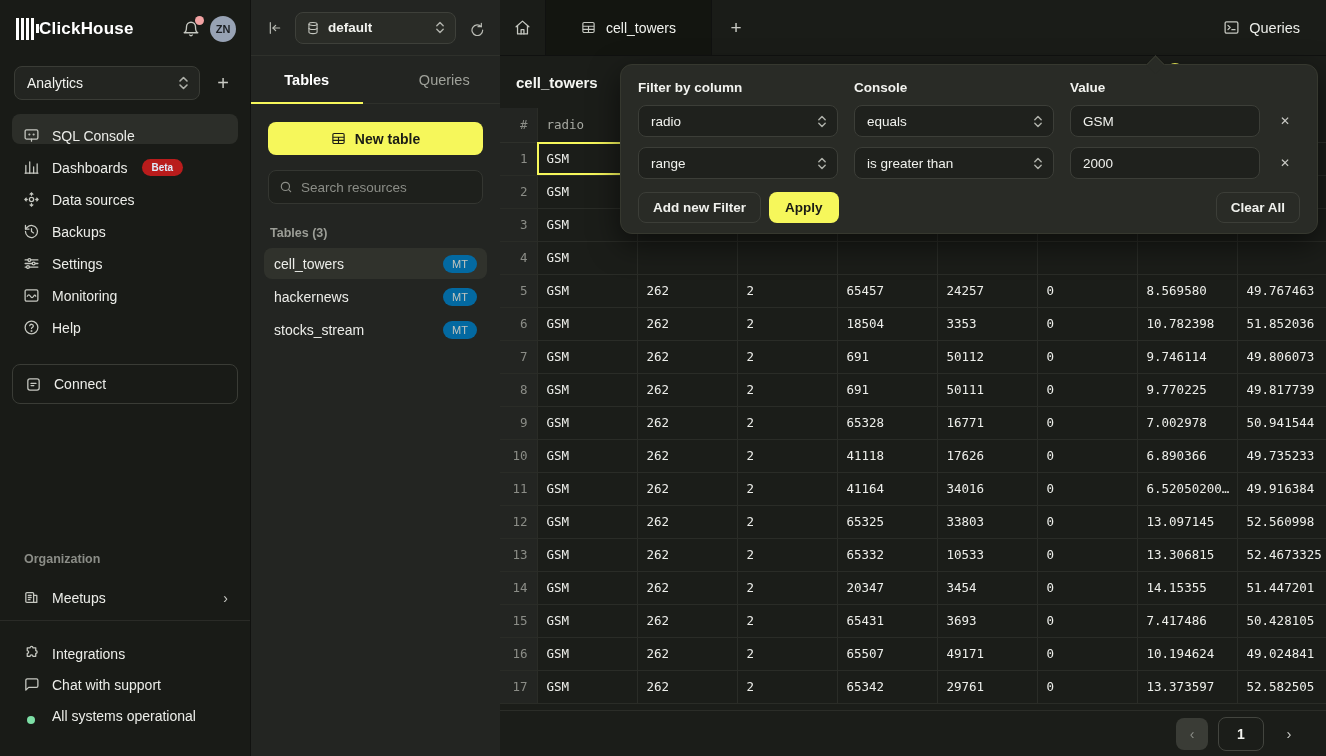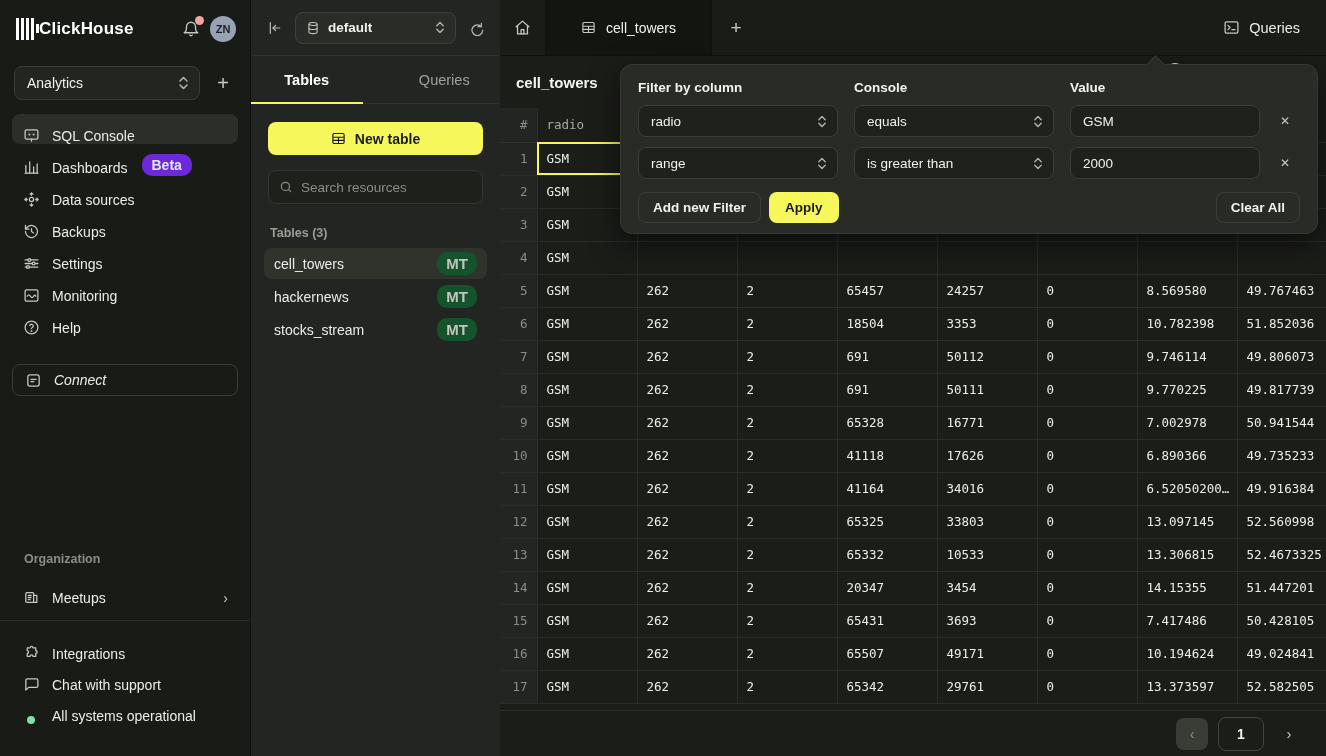--- a/index.html
+++ b/index.html
@@ -28,25 +28,25 @@
     display:flex; align-items:center; padding:0 10px 0 12px; font-size:14px; color:#F2F3EF; cursor:pointer; }
   .ws-select .spacer { flex:1; }
   .plus-btn { width:26px; height:26px; display:flex; align-items:center; justify-content:center;
     color:#C9CAC4; font-size:20px; cursor:pointer; }
 
   .nav { padding:0 12px; }
   .nav-item { height:30px; display:flex; align-items:flex-end; gap:12px; padding:0 10px;
     border-radius:8px; font-size:14px; color:#ECEDE9; cursor:pointer; margin-bottom:2px; }
   .nav-item.active { background:#2C2E29; }
   .nav-item .nicon { width:18px; display:flex; justify-content:center; color:#C6C8C1; }
-  .badge-beta { background:#6d28d9; color:#DEEAFA; font-size:14px; font-weight:600;
+  .badge-beta { background:#b91c1c; color:#DEEAFA; font-size:10px; font-weight:600;
     padding:3px 10px; border-radius:10px; margin-left:2px; }
 
-  .connect-btn { margin:26px 12px 0 12px; height:32px; border:1px solid #3A3C36; border-radius:8px;
-    display:flex; align-items:center; gap:12px; padding:0 12px; font-size:14px; cursor:pointer; color:#ECEDE9;font-style:italic; }
+  .connect-btn { margin:26px 12px 0 12px; height:40px; border:1px solid #3A3C36; border-radius:8px;
+    display:flex; align-items:center; gap:12px; padding:0 12px; font-size:14px; cursor:pointer; color:#ECEDE9; }
   .connect-btn .nicon{ color:#C6C8C1; }
 
   .sb-fill { flex:1; }
   .org-label { padding:0 24px; font-size:12.5px; color:#8B8D87; font-weight:600; margin-bottom:10px; }
   .sb-bottom-group { padding-bottom:14px; }
   .sb-divider { border-top:1px solid #2A2B27; margin:14px 0 12px 0; }
   .foot { padding:0 12px 16px 12px; }
   .foot .nav-item { height:29px; }
   .status-dot { width:8px; height:8px; border-radius:50%; background:#7DDFA6; margin:0 5px; }
   .chev-right { margin-left:auto; color:#C9CAC5; font-size:14px; }
@@ -70,21 +70,21 @@
   .search-box { margin:15px 17px 0 17px; height:32px; background:#1E201C; border:1px solid #343631;
     border-radius:8px; display:flex; align-items:center; gap:8px; padding:16px 10px; color:#8B8D87; }
   .search-box input { background:transparent; border:none; outline:none; color:#E9EAE5;
     font-size:13.5px; width:100%; font-family:inherit; }
   .search-box input::placeholder { color:#8B8D87; }
   .list-header { padding:22px 0 8px 19px; font-size:12.5px; color:#9B9D96; font-weight:600; }
   .tbl-list { padding:0 13px; }
   .tbl-item { height:31px; display:flex; align-items:center; padding:0 10px; border-radius:8px;
     font-size:14px; color:#ECEDE9; cursor:pointer; margin-bottom:2px; }
   .tbl-item.active { background:#30322C; }
-  .tbl-item .mt { margin-left:auto; background:#14532d; color:#C3C5BE; font-size:15px; font-weight:700;
+  .tbl-item .mt { margin-left:auto; background:#0369a1; color:#C3C5BE; font-size:11px; font-weight:400;
     padding:3px 9px; border-radius:10px; }
 
   
   .main { flex:1; height:100%; position:relative; background:#1B1D19; display:flex; flex-direction:column; min-width:0; }
   .tabstrip { height:56px; background:#1A1C18; display:flex; align-items:stretch; border-bottom:1px solid #101110; flex-shrink:0;}
   .home-btn { width:46px; display:flex; align-items:center; justify-content:center; color:#C6C8C1;
     border-right:1px solid #101110; cursor:pointer; }
   .file-tab { width:166px; background:#131510; display:flex; align-items:center; justify-content:center;
     gap:10px; font-size:14px; color:#F2F3EF; border-right:1px solid #101110; cursor:pointer; }
   .file-tab .nicon{ color:#C6C8C1; }

